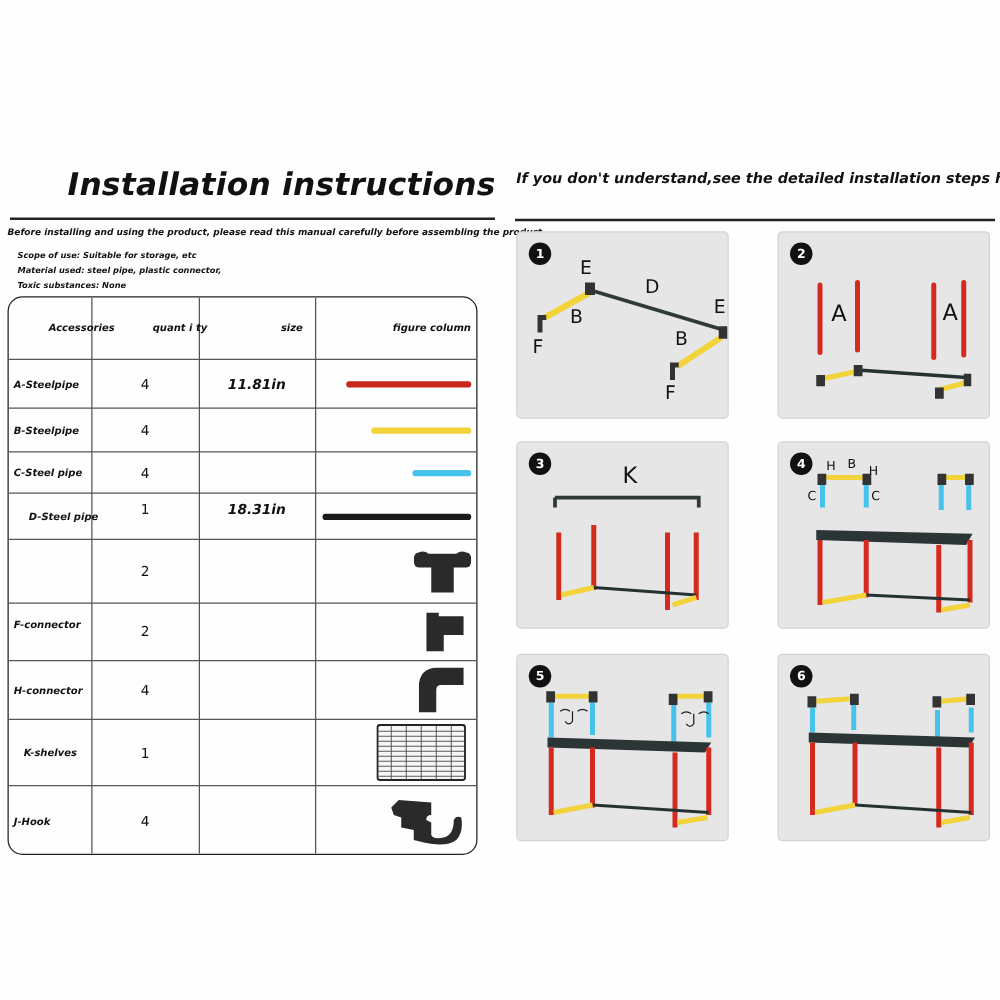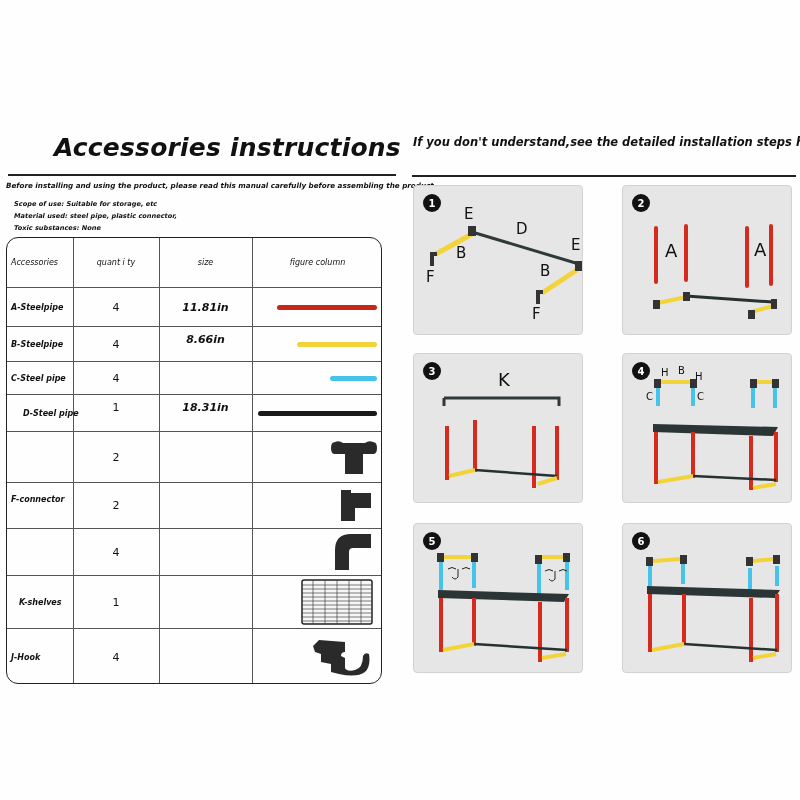--- a/index.html
+++ b/index.html
@@ -20,21 +20,21 @@
       border: 1.5px solid #222; border-radius: 12px; overflow: hidden;
     }
     .row { position: absolute; left: 0; width: 100%; border-bottom: 1px solid #555; }
     .row:last-child { border-bottom: none; }
     .vline { position: absolute; top: 0; bottom: 0; width: 1px; background: #555; }
     .cell { position: absolute; top: 0; bottom: 0; display: flex; align-items: center; }
     .c-name { left: 4px; width: 62px; font-size: 8px; font-style: italic; font-weight: bold; white-space: nowrap; }
     .c-qty { left: 66px; width: 86px; justify-content: center; font-size: 11px; }
     .c-size { left: 152px; width: 93px; justify-content: center; font-size: 11px; font-style: italic; font-weight: bold; text-align: center; }
     .c-fig { left: 245px; width: 131px; justify-content: flex-end; padding-right: 6px; }
-    .hdr { font-size: 8px; font-style: italic; font-weight: normal; }
+    .hdr { font-size: 8px; font-style: italic; font-weight: bold; margin-left: 28px; }
     .pipe { height: 5px; border-radius: 3px; }
 
     .right-title {
       position: absolute; left: 413px; top: 135px; font-size: 11.5px;
       font-style: italic; font-weight: bold; white-space: nowrap;
     }
     .right-rule { position: absolute; left: 412px; top: 175px; width: 384px; height: 2px; background: #222; }
 
     .step {
       position: absolute; width: 170px; height: 150px;
@@ -43,21 +43,21 @@
     .step svg { position: absolute; left: 0; top: 0; }
     .badge {
       position: absolute; left: 9px; top: 8px; width: 18px; height: 18px; border-radius: 50%;
       background: #111; color: #fff; font-size: 10px; font-weight: bold;
       display: flex; align-items: center; justify-content: center;
     }
   </style>
 </head>
 <body>
 
-<div class="title">Accessories instructions</div>
+<div class="title">Installation instructions</div>
 <div class="title-rule"></div>
 <div class="intro">Before installing and using the product, please read this manual carefully before assembling the product</div>
 <div class="meta" style="top:200px">Scope of use: Suitable for storage, etc</div>
 <div class="meta" style="top:212px">Material used: steel pipe, plastic connector,</div>
 <div class="meta" style="top:224px">Toxic substances: None</div>
 
 <div class="table">
   <div class="vline" style="left:66px"></div>
   <div class="vline" style="left:152px"></div>
   <div class="vline" style="left:245px"></div>
@@ -73,21 +73,20 @@
     <div class="cell c-name">A-Steelpipe</div>
     <div class="cell c-qty">4</div>
     <div class="cell c-size">11.81in</div>
     <div class="cell c-fig">
         <div class="pipe" style="width:100px;background:#c8251c"></div>
       </div>
   </div>
   <div class="row" style="top:89px;height:35px">
     <div class="cell c-name">B-Steelpipe</div>
     <div class="cell c-qty">4</div>
-    <div class="cell c-size" style="align-items:flex-start;padding-top:6px">8.66in</div>
     <div class="cell c-fig">
         <div class="pipe" style="width:80px;background:#f3d33a"></div>
       </div>
   </div>
   <div class="row" style="top:124px;height:33px">
     <div class="cell c-name">C-Steel pipe</div>
     <div class="cell c-qty">4</div>
     <div class="cell c-fig">
         <div class="pipe" style="width:47px;background:#46c3ea"></div>
       </div>
@@ -113,20 +112,21 @@
     <div class="cell c-name" style="align-items:flex-start;padding-top:12px">F-connector</div>
     <div class="cell c-qty">2</div>
     <div class="cell c-size"></div>
     <div class="cell c-fig" style="padding-right:12px">
       <svg width="30" height="32" viewBox="0 0 30 32">
         <path d="M0 0 L10 0 L10 3 L30 3 L30 18 L14 18 L14 31 L0 31 Z" fill="#2a2a2a"></path>
       </svg>
     </div>
   </div>
   <div class="row" style="top:291px;height:47px">
+    <div class="cell c-name">H-connector</div>
     <div class="cell c-qty">4</div>
     <div class="cell c-size"></div>
     <div class="cell c-fig" style="padding-right:12px">
       <svg width="36" height="36" viewBox="0 0 36 36">
         <path d="M0 36 L0 16 Q0 0 16 0 L36 0 L36 14 L18 14 Q14 14 14 18 L14 36 Z" fill="#2a2a2a"></path>
       </svg>
     </div>
   </div>
   <div class="row" style="top:338px;height:53px">
     <div class="cell c-name" style="left:12px">K-shelves</div>

